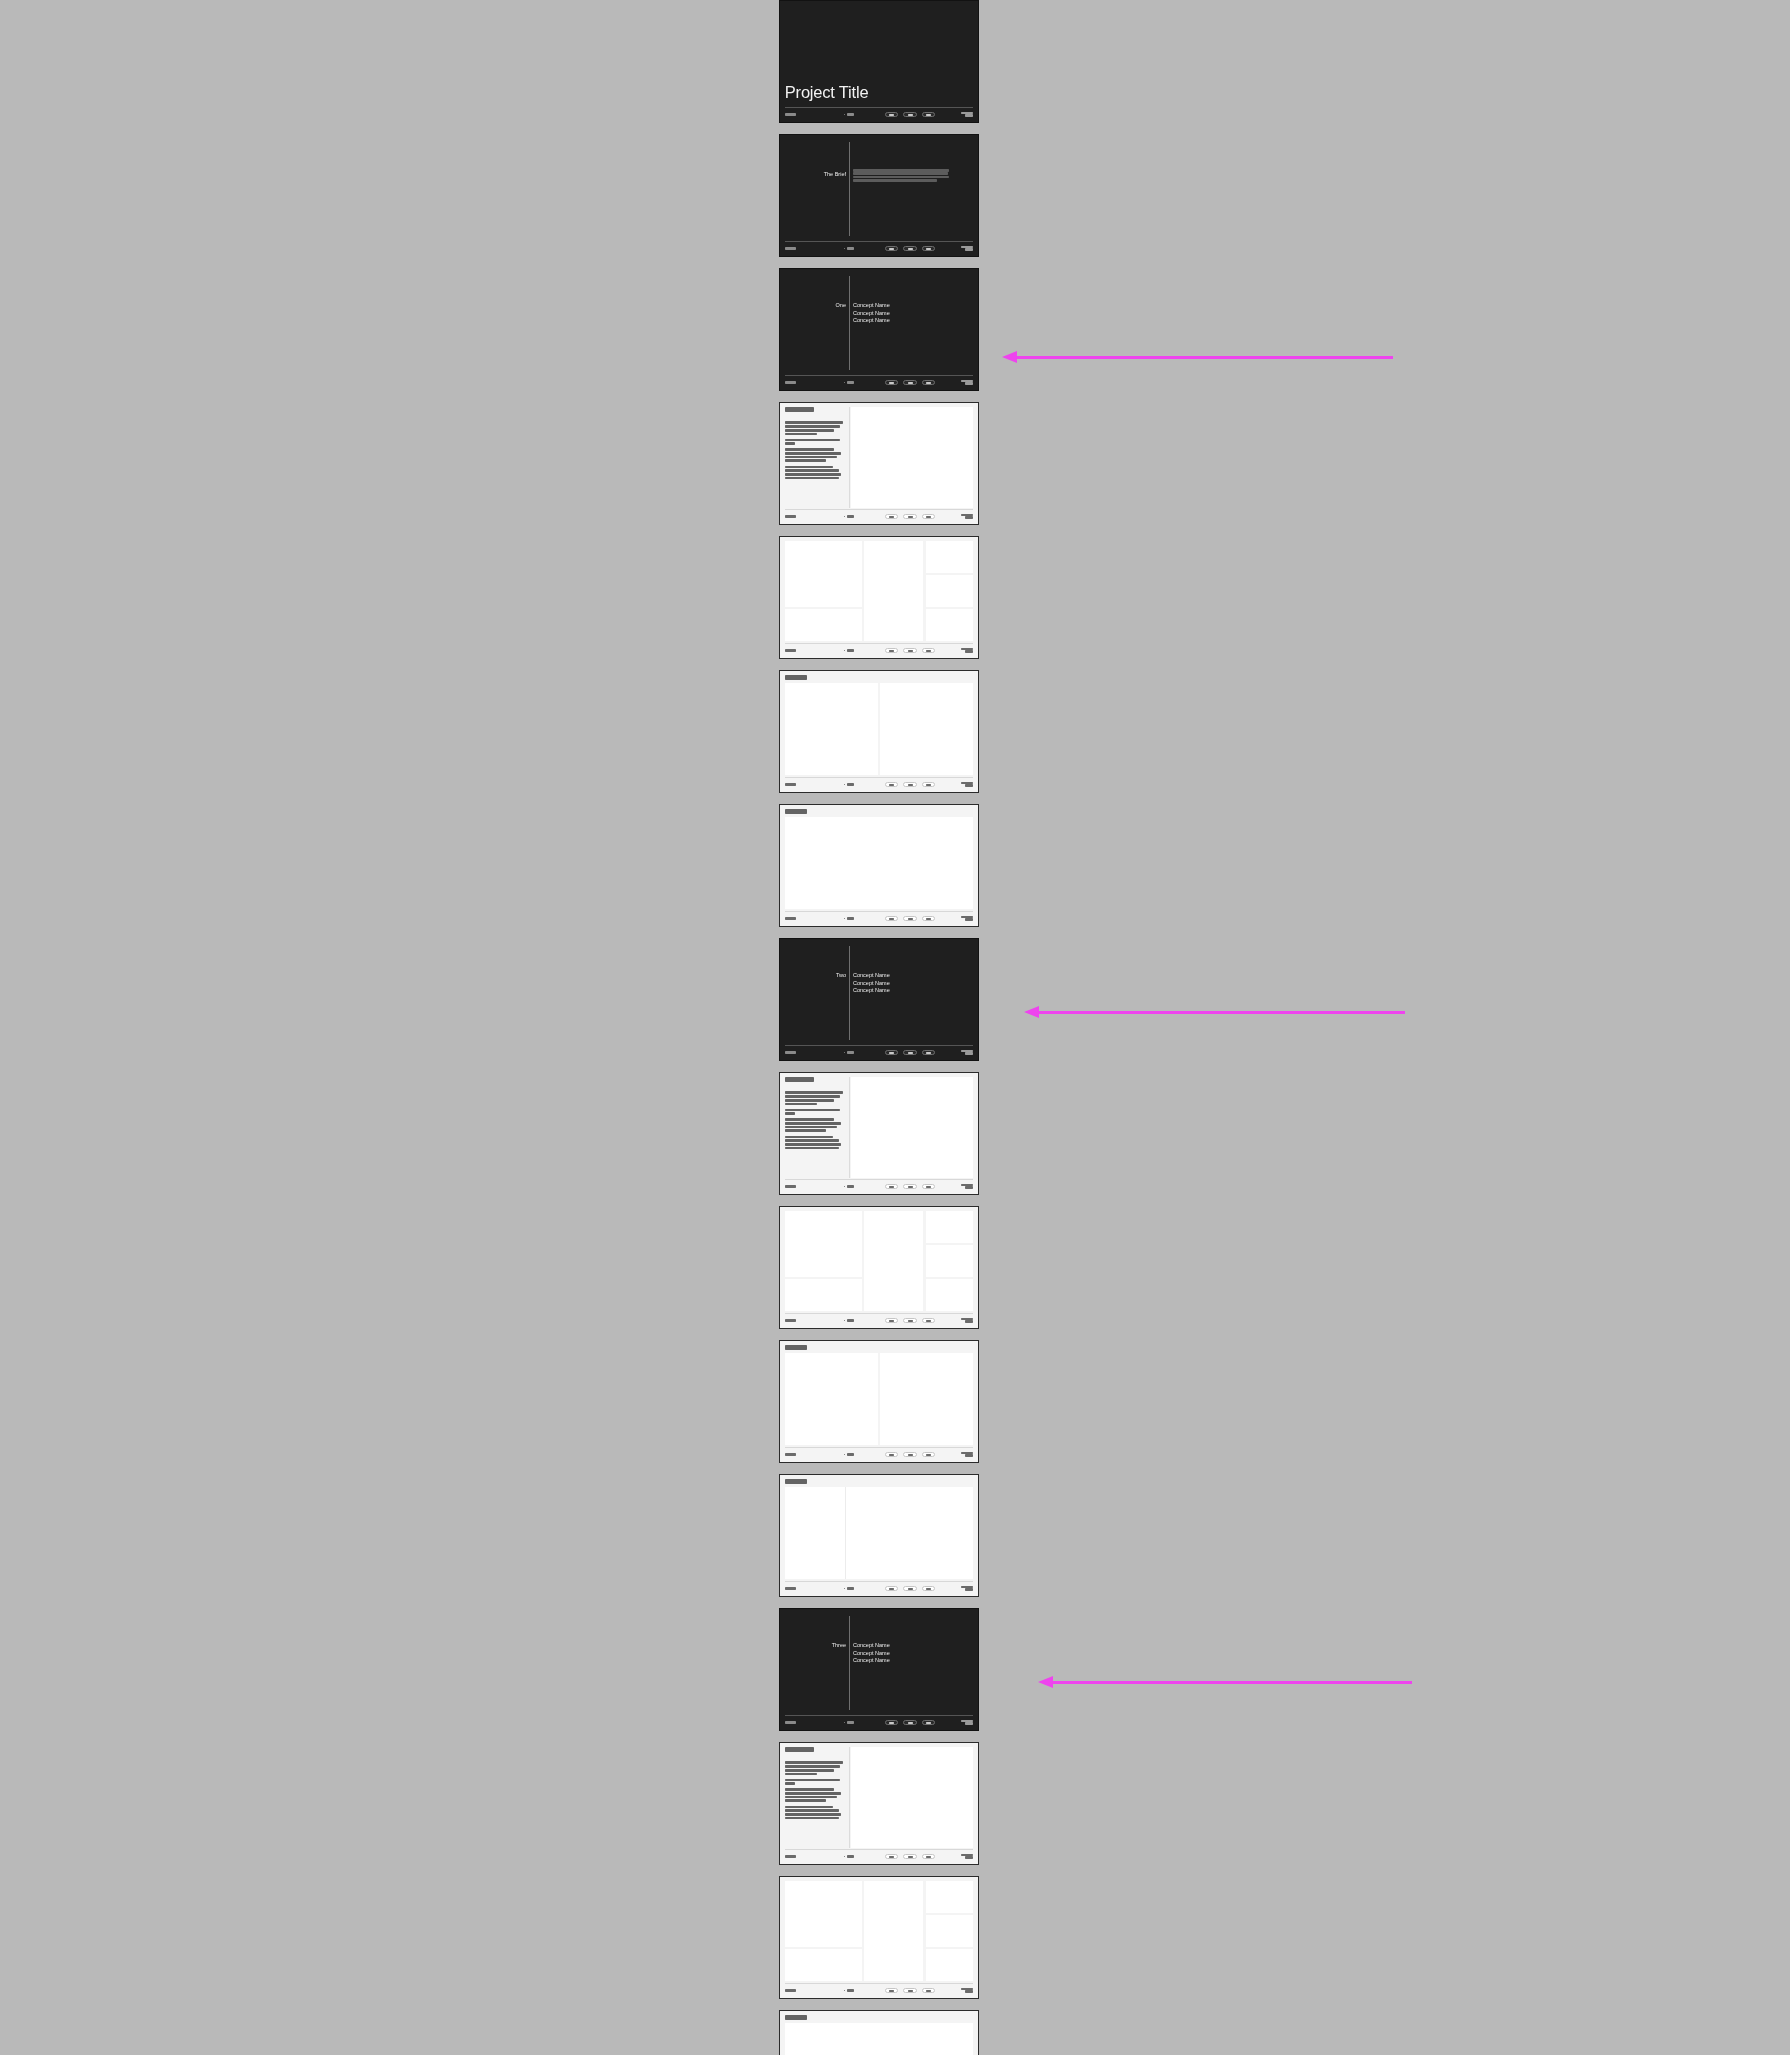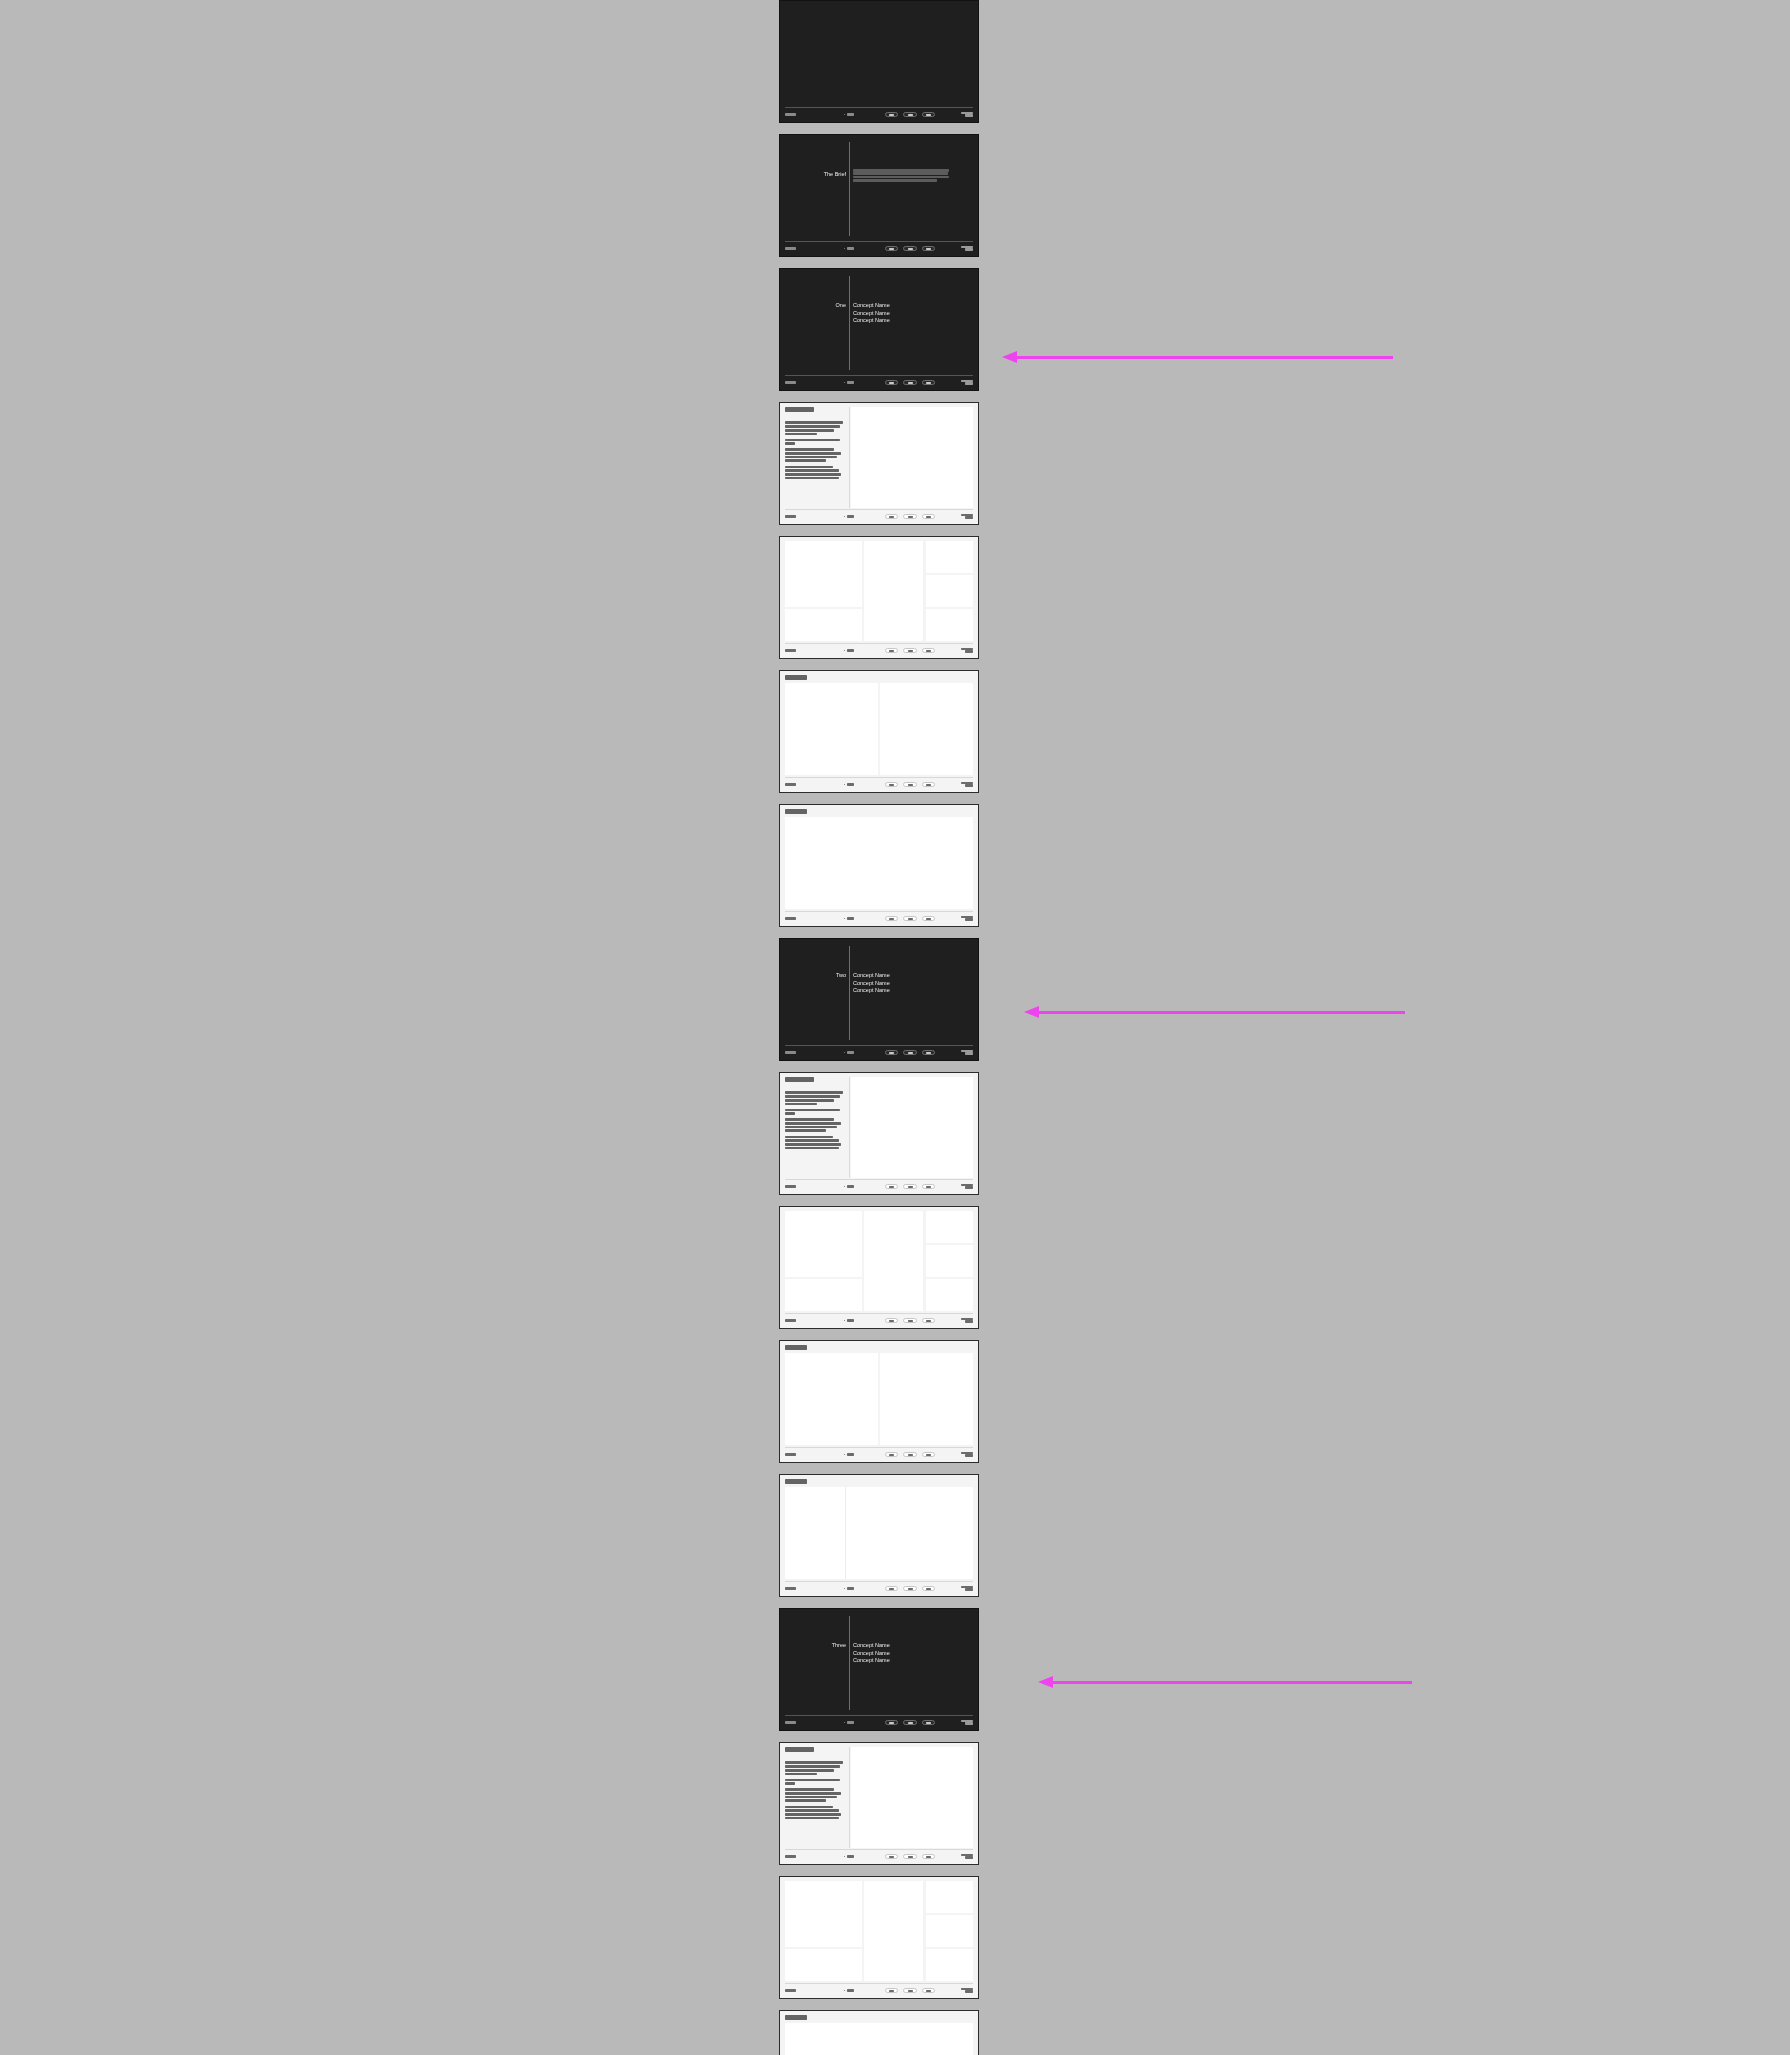--- a/index.html
+++ b/index.html
@@ -313,20 +313,23 @@
     border-top: 6.2px solid transparent;
     border-bottom: 6.2px solid transparent;
   }
 </style>
 </head>
 <body>
 
 <div id="deck">
 
   <div class="slide dark">
+    <div class="slide-body">
+      <div class="title-text">Project Title</div>
+    </div>
     <div class="footer">
       <div class="footer-rule"></div>
       <div class="footer-row">
         <div class="f-left"></div>
         <div class="f-mid">
           <div class="f-dot"></div>
           <div class="f-midbar"></div>
         </div>
         <div class="f-pills">
           <div class="f-pill">

